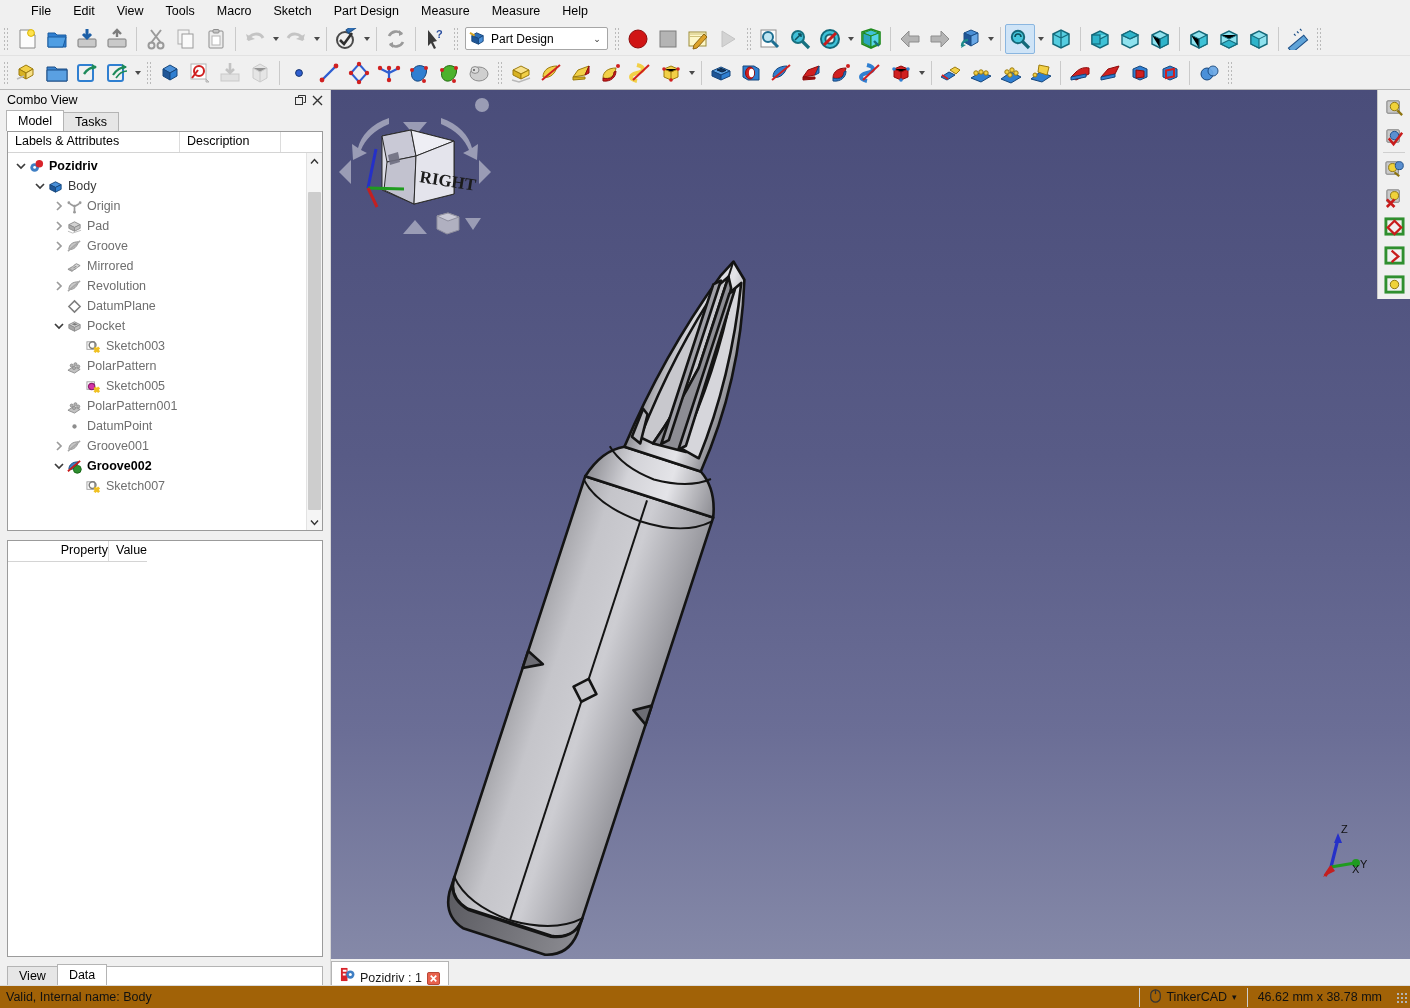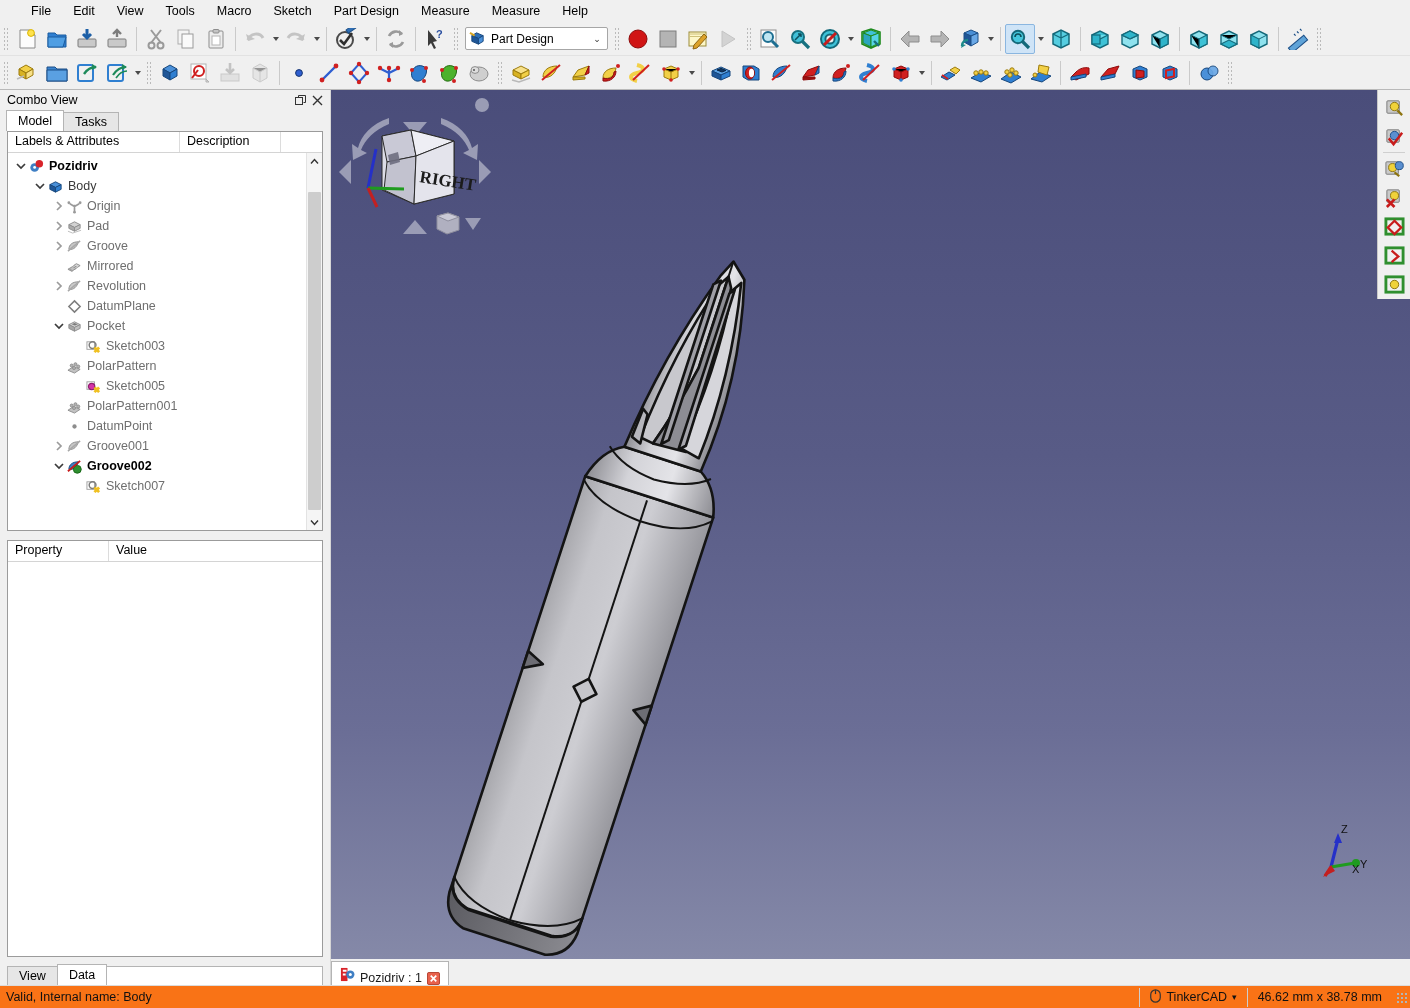--- a/index.html
+++ b/index.html
@@ -71,21 +71,21 @@
   .row.normal .tlabel { color:#3a3a3a; }
 
   
   .vsb { width:16px; flex:0 0 16px; background:#f5f5f5; border-left:1px solid #e3e3e3;
          display:flex; flex-direction:column; }
   .sbbtn { height:16px; display:flex; align-items:center; justify-content:center; background:#f5f5f5; cursor:default; }
   .sbtrack { flex:1; position:relative; background:#f5f5f5; }
   .sbthumb { position:absolute; left:1px; right:1px; background:#cdcdcd; border-radius:1px; cursor:default; }
 
   .propbox { margin:9px 7px 0 7px; border:1px solid #9b9b9b; background:#fff; flex:1 1 auto;
-             display:flex; flex-direction:column; min-height:0; }
+             display:flex; flex-direction:row; min-height:0;text-align:right; }
   .prophdr { height:21px; display:flex; border-bottom:1px solid #d4d4d4; flex:0 0 21px; }
   .ph { font-size:12.5px; padding:2px 0 0 7px; color:#000; border-right:1px solid #dcdcdc; }
   .ph.c1 { width:101px; }
   .ph.c2 { flex:1; border-right:none; }
   .propbodyfill { flex:1; background:#fff; }
 
   .btabs { height:22px; display:flex; align-items:flex-end; padding-left:7px; margin-top:3px; flex:0 0 25px; }
   .btab { height:19px; padding:0 11px; display:flex; align-items:center; font-size:12.5px;
           border:1px solid #b4b4b4; background:#e6e6e6; margin-right:-1px; color:#000; cursor:default;
           border-bottom:none; }
@@ -106,21 +106,21 @@
           border:1px solid transparent; cursor:default; }
   .rsep { width:22px; height:1px; background:#cfcfcf; margin:1px 0; }
   .axiscross { position:absolute; right:33px; bottom:78px; width:62px; height:62px; }
 
   .doctabs { height:26px; flex:0 0 26px; display:flex; align-items:flex-end; background:#f0f0f0; }
   .doctab { height:24px; display:flex; align-items:flex-end; gap:5px; padding:0 7px 0 8px;
             border:1px solid #b4b4b4; border-bottom:none; background:#fff; font-size:12.5px; cursor:default; }
   .doctab .cl { width:14px; height:14px; display:flex; align-items:center; justify-content:center; }
 
   
-  .status { height:23px; flex:0 0 23px; display:flex; align-items:center; background:#f97316;
+  .status { height:23px; flex:0 0 23px; display:flex; align-items:center; background:#a16207;
             border-top:1px solid #dcdcdc; font-size:12.5px; }
   .stleft { padding-left:6px; color:#111; flex:1; }
   .stcell { display:flex; align-items:center; gap:5px; padding:0 10px; height:19px;
             border-left:1px solid #cdcdcd; color:#111;text-align:right; }
   .grip2 { width:11px; height:11px; margin:0 3px 0 4px;
            background-image:radial-gradient(#b4b4b4 38%, transparent 40%);
            background-size:4px 4px; }
 </style>
 </head>
 <body>

